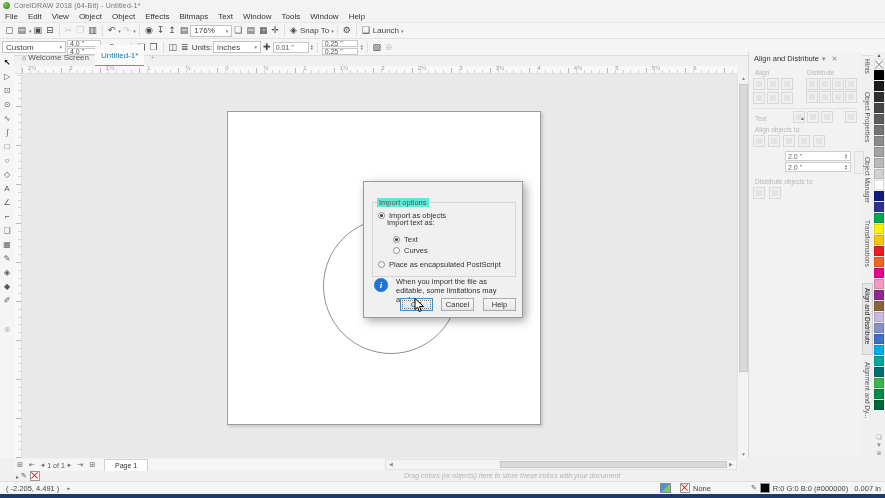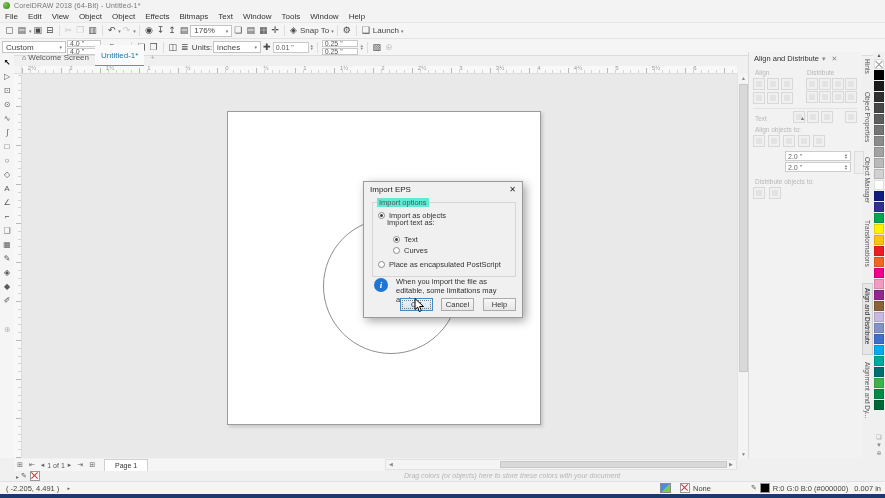--- a/index.html
+++ b/index.html
@@ -348,24 +348,20 @@
   <span style="width:40px"></span>
   <span class="nicon" style="font-size:7px;color:#555">✎</span>
   <span class="swatch-black"></span>
   <span>R:0 G:0 B:0 (#000000)</span>
   <span style="width:6px"></span>
   <span style="padding-right:4px">0.007 in</span>
 </div>
 <div class="abs" id="bottom-strip"></div>
 
 <div class="abs" id="dialog">
-  <div id="dlg-titlebar">
-    <span id="dlg-title">Import EPS</span>
-    <span id="dlg-close">✕</span>
-  </div>
   <div id="dlg-group"></div>
   <span id="dlg-group-label">Import options</span>
 
   <div class="dlg-row" style="left:14px;top:29px">
     <span class="radio sel"></span>
     <span class="dlg-label">Import as objects</span>
   </div>
   <div class="dlg-row" style="left:23px;top:36px">
     <span class="dlg-label">Import text as:</span>
   </div>

